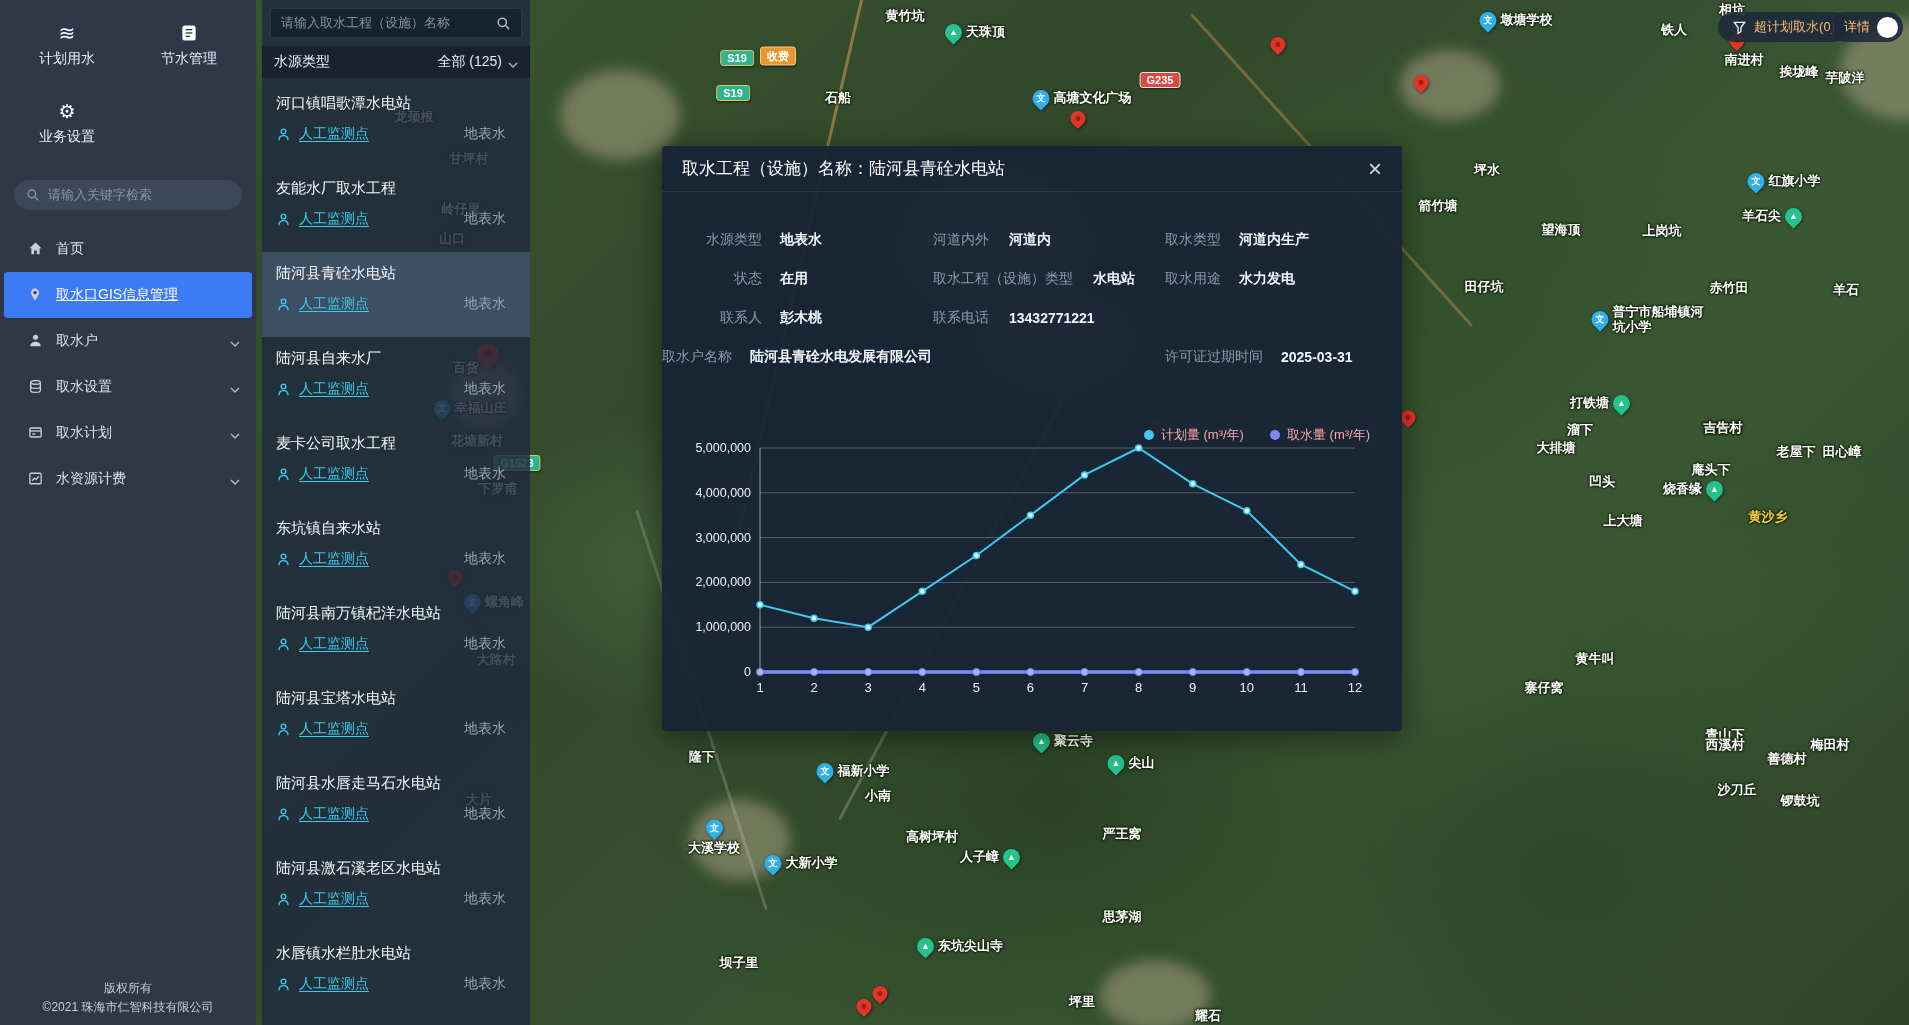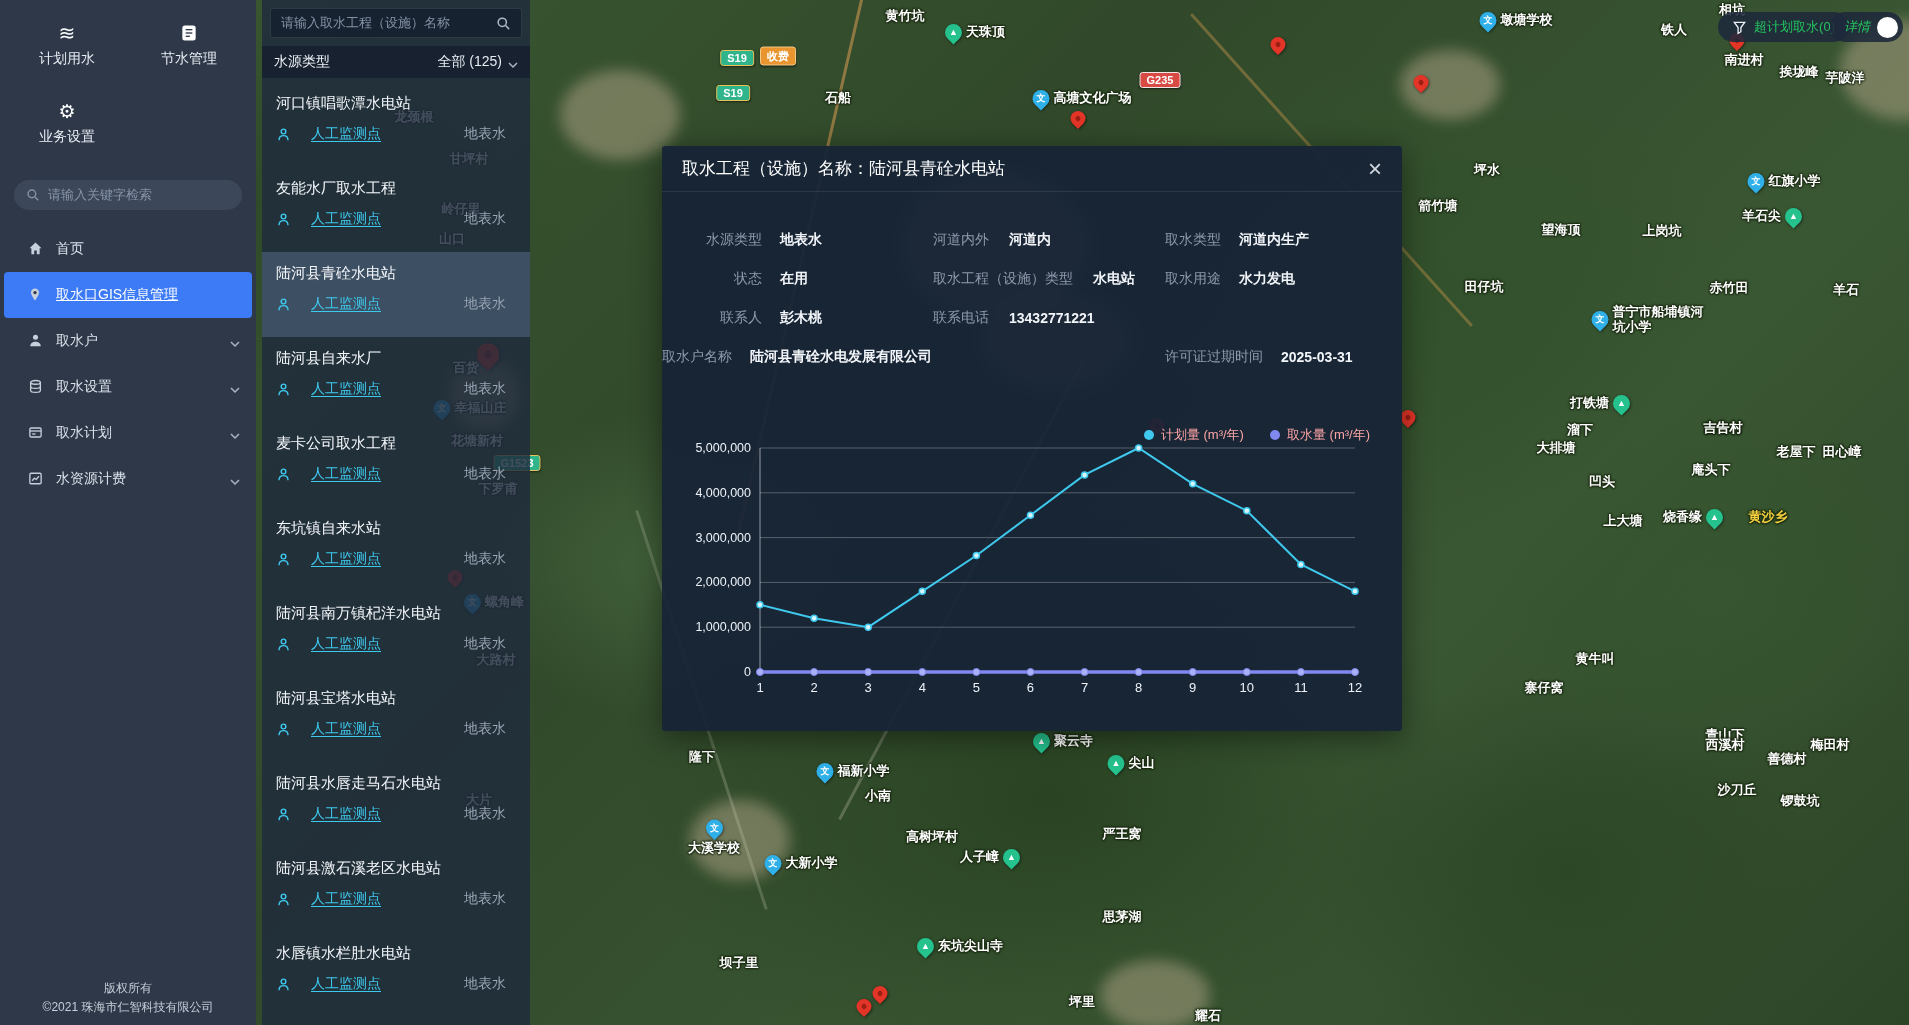--- a/index.html
+++ b/index.html
@@ -58,30 +58,30 @@
   .panel{position:absolute;left:262px;top:0;width:268px;height:1025px;background:rgba(31,43,61,.84);z-index:8;}
   .panel-search{margin:8px;height:30px;background:rgba(20,30,46,.75);border:1px solid rgba(255,255,255,.10);
     border-radius:3px;display:flex;align-items:center;padding:0 10px;gap:8px;color:#8492a6;font-size:13px;}
   .panel-search .ph{flex:1;}
   .filter{height:32px;background:rgba(22,32,48,.9);display:flex;align-items:center;padding:0 12px;color:#f0f3f8;font-size:14px;}
   .filter .fv{margin-left:auto;display:flex;align-items:center;gap:6px;color:#e6ebf2;}
   .stations{position:absolute;top:82px;bottom:0;left:0;right:0;overflow:hidden;}
   .station{height:85px;padding:12px 14px 0;cursor:pointer;}
   .station.selected{background:rgba(96,118,148,.45);}
   .station .sname{color:#f4f7fb;font-size:15px;margin-bottom:12px;}
-  .station .srow{display:flex;align-items:center;gap:20px;}
+  .station .srow{display:flex;align-items:center;gap:8px;}
   .station .mon{color:#3ec9ee;font-size:14px;text-decoration:underline;text-underline-offset:3px;}
   .station .wt{margin-left:auto;color:#9aa5b5;font-size:14px;padding-right:10px;}
   .station .pico{color:#3ec9ee;display:flex;}
 
   
   .pill{position:absolute;top:12px;height:30px;background:rgba(30,41,59,.88);border-radius:15px;display:flex;
-    align-items:center;gap:7px;color:#22c55e;font-size:13px;padding:0 14px;z-index:12;cursor:pointer;}
+    align-items:center;gap:7px;color:#fdba74;font-size:13px;padding:0 14px;z-index:12;cursor:pointer;}
   .pill-over{right:60px;}
-  .pill-detail{right:6px;padding-right:5px;font-style:italic;}
+  .pill-detail{right:6px;padding-right:5px;}
   .knob{width:21px;height:21px;border-radius:50%;background:#fff;}
 
   
   .modal{position:absolute;left:662px;top:146px;width:740px;height:585px;background:rgba(22,35,54,.94);
     border-radius:3px;z-index:20;box-shadow:0 6px 30px rgba(0,0,0,.45);}
   .m-head{height:46px;border-bottom:1px solid rgba(255,255,255,.09);display:flex;align-items:center;padding:0 20px;}
   .m-title{color:#fff;font-size:17px;}
   .m-close{margin-left:auto;color:#cfd6e0;font-size:24px;line-height:1;cursor:pointer;}
   .fields{margin-top:28px;}
   .frow{display:flex;height:39px;align-items:center;padding:0 26px 0 0;}
@@ -222,21 +222,21 @@
         </div>
         <div class="maplabel" style="left: 1602px; top: 482px;">
           <span class="txt">凹头</span>
         </div>
         <div class="maplabel" style="left: 1711px; top: 470px;">
           <span class="txt">庵头下</span>
         </div>
         <div class="maplabel" style="left: 1623px; top: 521px;">
           <span class="txt">上大塘</span>
         </div>
-        <div class="maplabel" style="left: 1693px; top: 517px;">
+        <div class="maplabel" style="left: 1693px; top: 489px;">
           <span class="txt">烧香缘</span>
           <span class="pin green">
             <span>▲</span>
           </span>
         </div>
         <div class="maplabel yellow" style="left: 1768px; top: 517px;">
           <span class="txt">黄沙乡</span>
         </div>
         <div class="maplabel" style="left: 1723px; top: 428px;">
           <span class="txt">吉告村</span>

